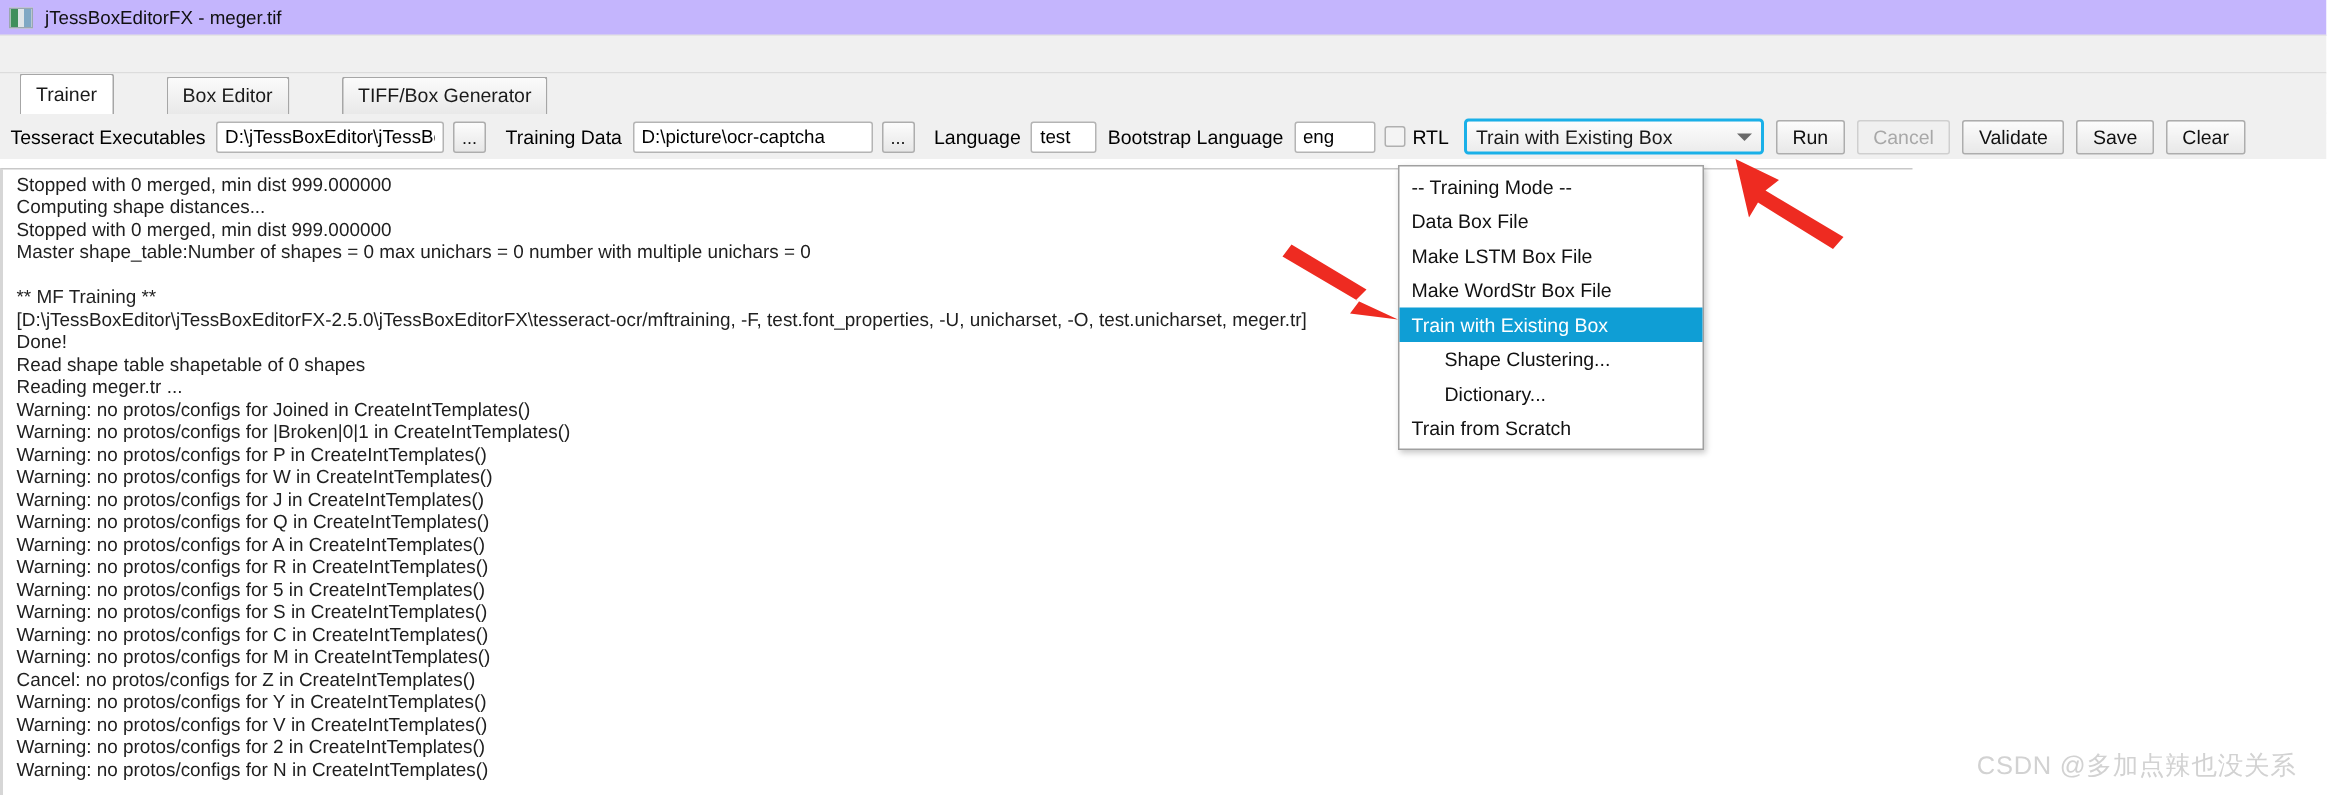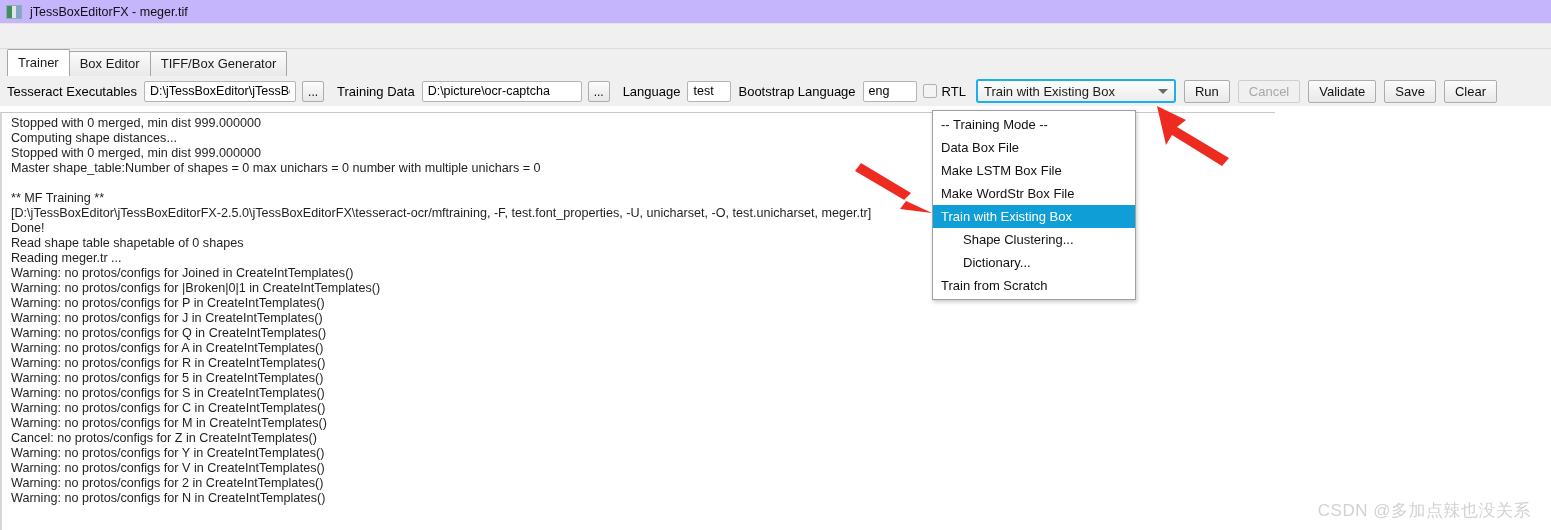--- a/index.html
+++ b/index.html
@@ -66,23 +66,24 @@
     margin-top: 46px;
   }
   .menu-item u { text-decoration: underline; }
 
   
   #tabstrip {
     height: 27px;
     background: #f0f0f0;
     display: flex;
     align-items: flex-end;
-    padding-left: 7px;
+    padding-left: 13px;
     box-sizing: border-box;
     position: relative;
+    gap: 36px;
   }
   #tabstrip::after {
     content: "";
     position: absolute;
     left: 0; right: 0; bottom: 0;
     height: 1px;
     background: #f0f0f0;
   }
   .tab {
     font-size: 13px;
@@ -347,20 +348,21 @@
     <div class="log-line">Master shape_table:Number of shapes = 0 max unichars = 0 number with multiple unichars = 0</div>
     <div class="log-line blank"> </div>
     <div class="log-line">** MF Training **</div>
     <div class="log-line">[D:\jTessBoxEditor\jTessBoxEditorFX-2.5.0\jTessBoxEditorFX\tesseract-ocr/mftraining, -F, test.font_properties, -U, unicharset, -O, test.unicharset, meger.tr]</div>
     <div class="log-line">Done!</div>
     <div class="log-line">Read shape table shapetable of 0 shapes</div>
     <div class="log-line">Reading meger.tr ...</div>
     <div class="log-line">Warning: no protos/configs for Joined in CreateIntTemplates()</div>
     <div class="log-line">Warning: no protos/configs for |Broken|0|1 in CreateIntTemplates()</div>
     <div class="log-line">Warning: no protos/configs for P in CreateIntTemplates()</div>
+    <div class="log-line">Warning: no protos/configs for W in CreateIntTemplates()</div>
     <div class="log-line">Warning: no protos/configs for J in CreateIntTemplates()</div>
     <div class="log-line">Warning: no protos/configs for Q in CreateIntTemplates()</div>
     <div class="log-line">Warning: no protos/configs for A in CreateIntTemplates()</div>
     <div class="log-line">Warning: no protos/configs for R in CreateIntTemplates()</div>
     <div class="log-line">Warning: no protos/configs for 5 in CreateIntTemplates()</div>
     <div class="log-line">Warning: no protos/configs for S in CreateIntTemplates()</div>
     <div class="log-line">Warning: no protos/configs for C in CreateIntTemplates()</div>
     <div class="log-line">Warning: no protos/configs for M in CreateIntTemplates()</div>
     <div class="log-line">Cancel: no protos/configs for Z in CreateIntTemplates()</div>
     <div class="log-line">Warning: no protos/configs for Y in CreateIntTemplates()</div>

